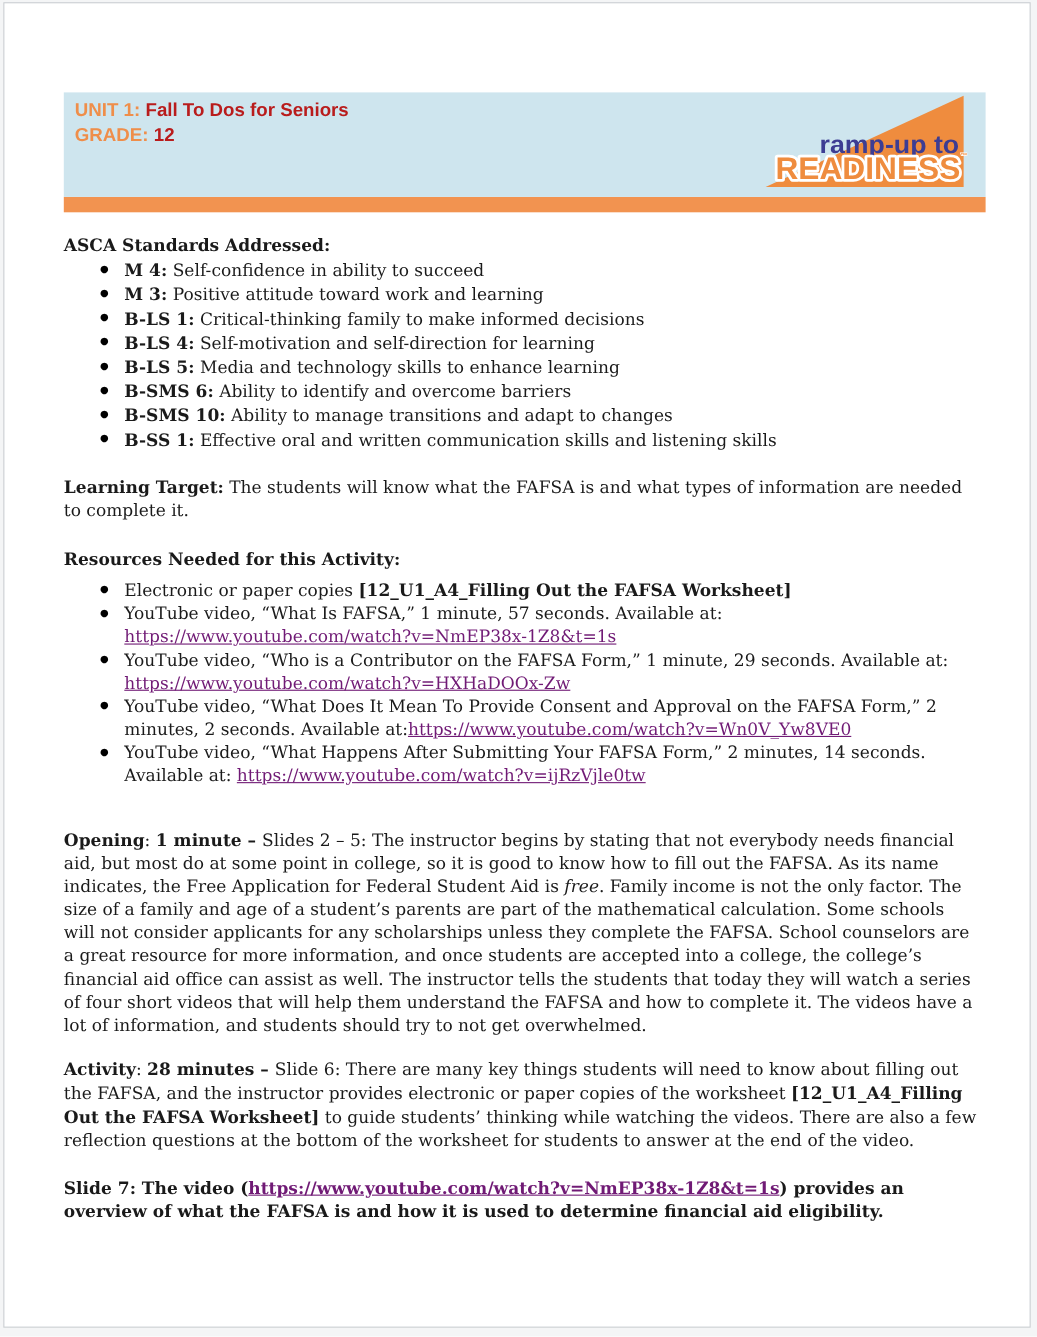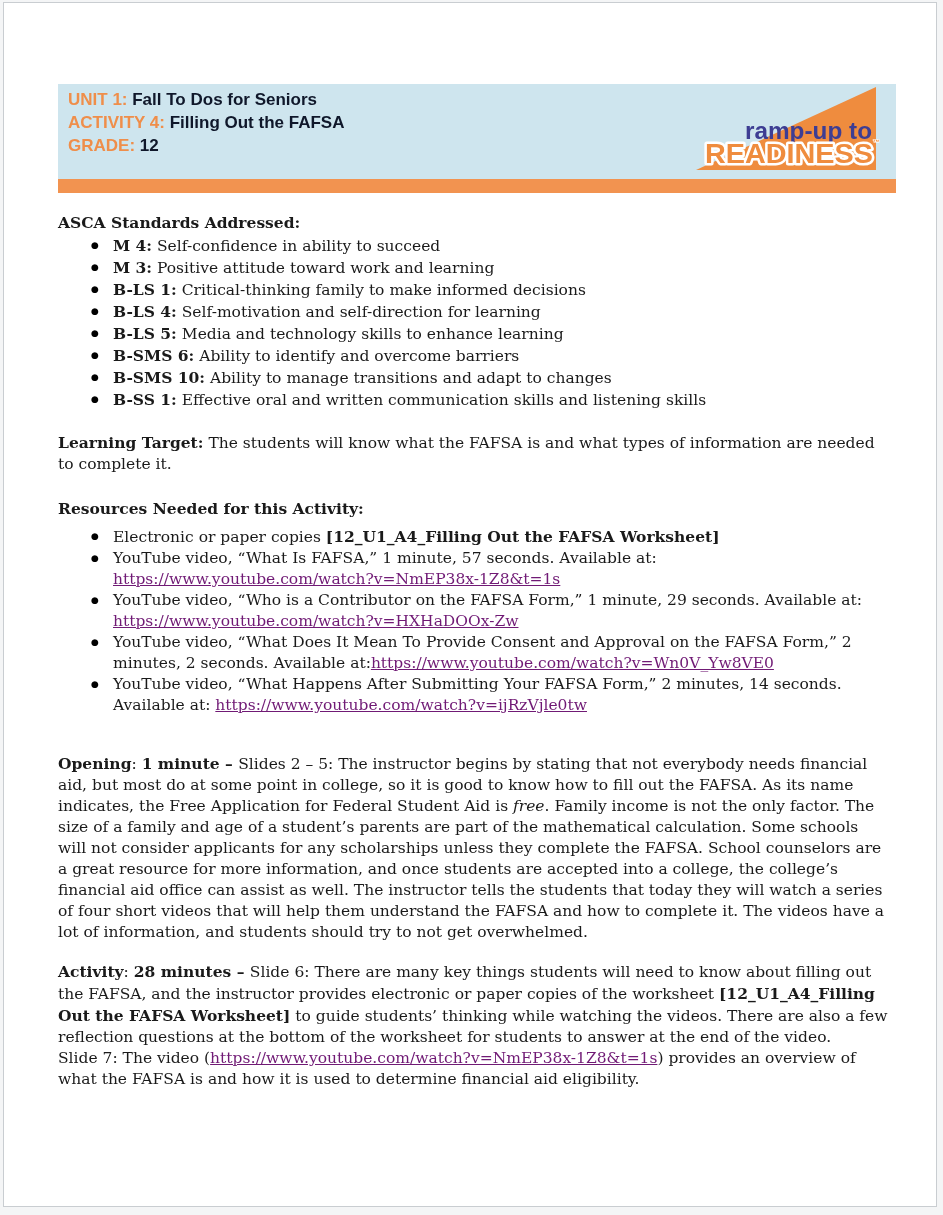--- a/index.html
+++ b/index.html
@@ -30,21 +30,21 @@
     background:#cee5ee;
   }
   .banner-text{
     padding:4px 0 0 10px;
     font-family:"Liberation Sans",sans-serif;
     font-weight:bold;
     font-size:17px;
     line-height:23px;
   }
   .banner-label{color:#ef8e4a;}
-  .banner-value{color:#0f172a;}
+  .banner-value{color:#b91c1c;}
   .logo{position:absolute;right:16px;top:2px;}
   .logo-tagline{
     font-family:"Liberation Sans",sans-serif;
     font-weight:bold;font-size:23px;fill:#3d3d93;
   }
   .logo-name{
     font-family:"Liberation Sans",sans-serif;
     font-weight:bold;font-size:28.5px;fill:#ef8c3e;
     stroke:#ffffff;stroke-width:5px;paint-order:stroke;stroke-linejoin:round;
   }
@@ -79,37 +79,36 @@
     font-size:9px;
     line-height:21px;
     color:#000;
   }
   .res-list{margin-top:7px;}
   .para{margin:0;line-height:21px;width:830px;}
   .mt-lt{margin-top:21px;}
   .mt-res{margin-top:23px;}
   .mt-p1{margin-top:37px;}
   .mt-p2{margin-top:18px;}
-  .mt-p3{}
+  .mt-p3{margin-top:21px;font-weight:bold;}
   .b{font-weight:bold;}
   .i{font-style:italic;}
   a.doc-link{color:#701a75;text-decoration:underline;cursor:pointer;}
 </style>
 </head>
 <body>
 
 <div class="page">
   <div class="content">
 
     <div class="banner">
       <div class="banner-text">
 
           <div class="banner-row"><span class="banner-label">UNIT 1:</span> <span class="banner-value">Fall To Dos for Seniors</span></div>
 
-          <div class="banner-row"><span class="banner-label">ACTIVITY 4:</span> <span class="banner-value">Filling Out the FAFSA</span></div>
 
           <div class="banner-row"><span class="banner-label">GRADE:</span> <span class="banner-value">12</span></div>
         </div>
       <svg class="logo" width="185" height="88" viewBox="0 0 185 88">
         <polygon points="1,84 181,1 181,84" fill="#ef8c3e"></polygon>
         <text class="logo-tagline" x="177" y="53" text-anchor="end" textLength="127" lengthAdjust="spacingAndGlyphs">ramp-up to</text>
         <text class="logo-name" x="10" y="77" textLength="168" lengthAdjust="spacingAndGlyphs">READINESS</text>
         <text class="logo-tm" x="178" y="58">™</text>
       </svg>
     </div>

